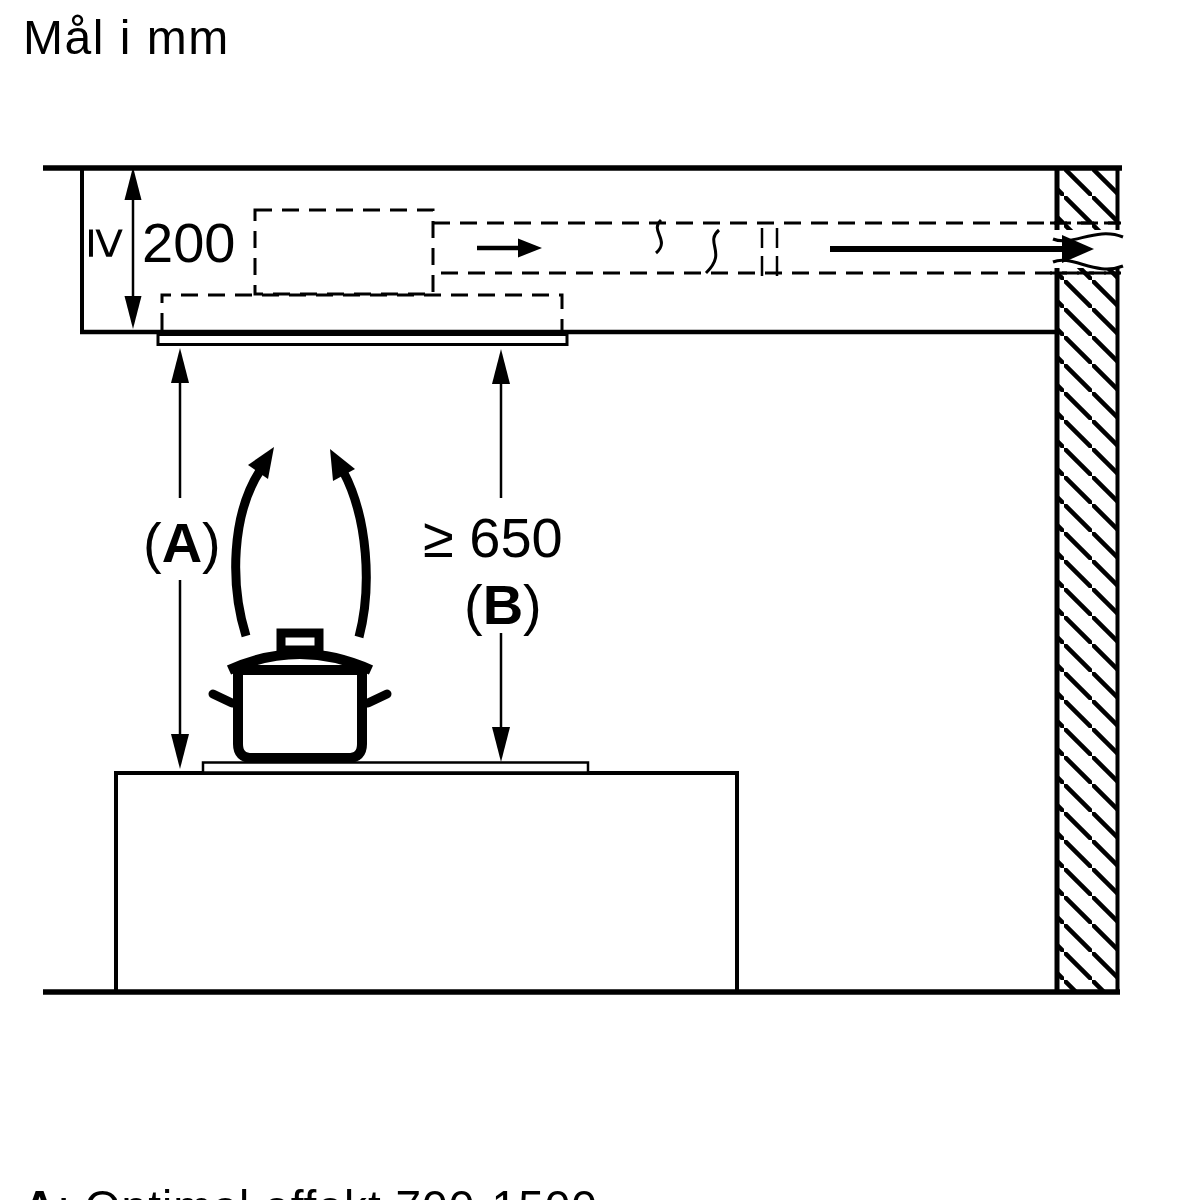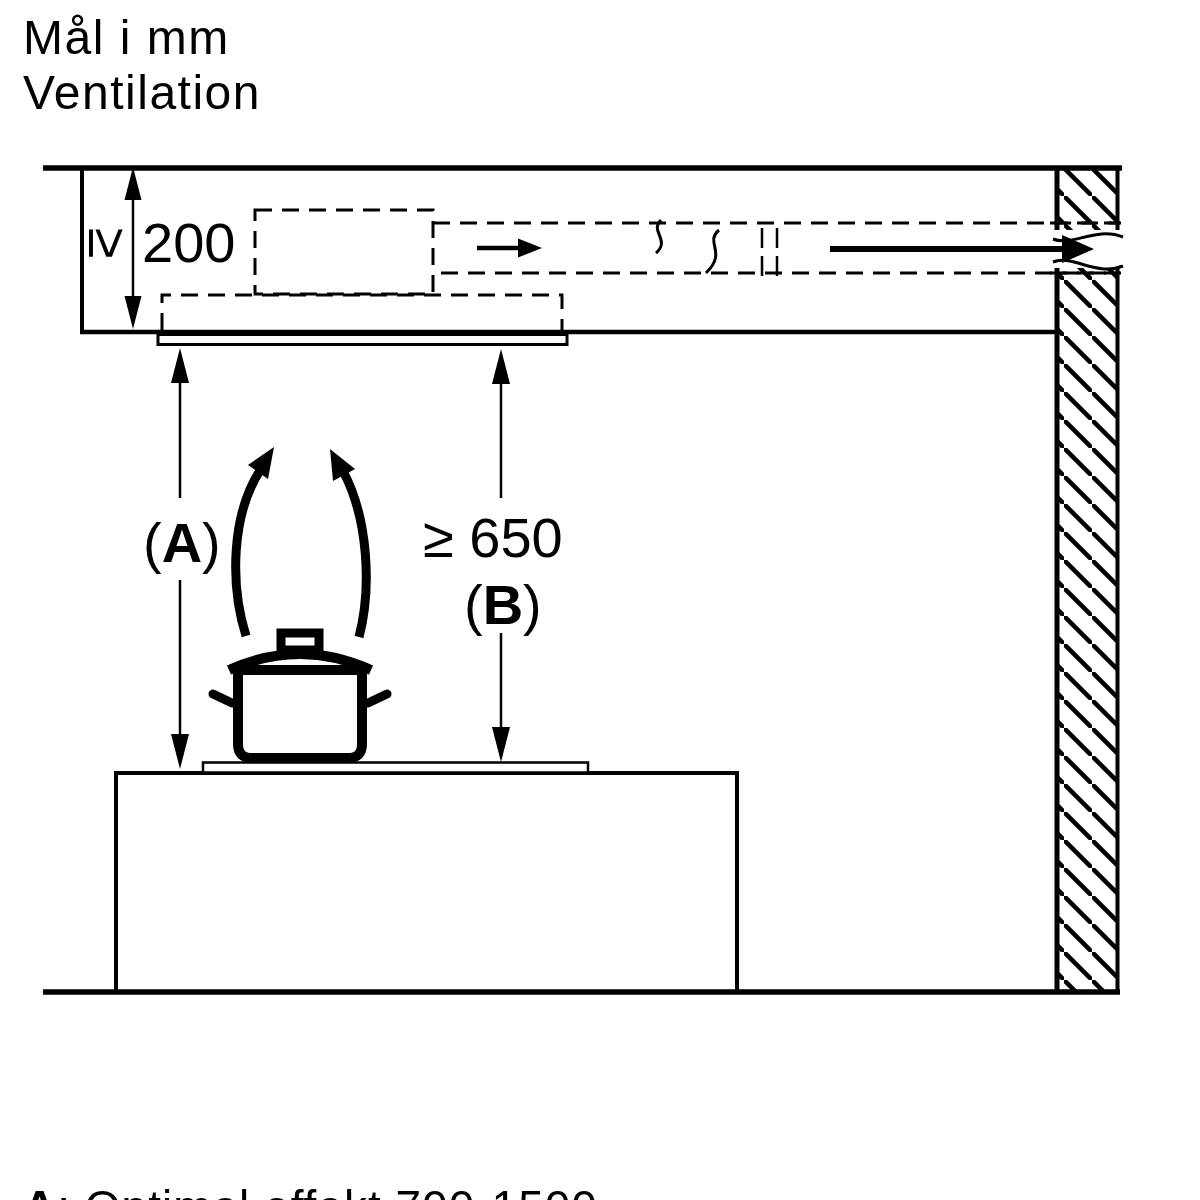--- a/index.html
+++ b/index.html
@@ -14,21 +14,21 @@
   text{font-family:"Liberation Sans", sans-serif;fill:#000;}
   .lbl{font-size:56px;}
   .solid{stroke:#000;fill:none;}
   .dash{stroke:#000;fill:none;stroke-width:3;stroke-dasharray:17 10;}
 </style>
 </head>
 <body>
 
 <div id="stage">
 
-  <div class="title"><span>Mål i mm</span><br><span>Ventilation</span></div>
+  <div class="title"><span>Mål i mm</span><br></div>
 
   <svg width="1200" height="1200" viewBox="0 0 1200 1200">
     <defs>
       <pattern id="hatch" width="28" height="28" patternUnits="userSpaceOnUse">
         <path d="M -8,-8 L 36,36" stroke="#000" stroke-width="4.5" fill="none"></path>
       </pattern>
     </defs>
 
     <g>
       <path class="dash" d="M 162,330 L 162,295 L 562,295 L 562,330"></path>

